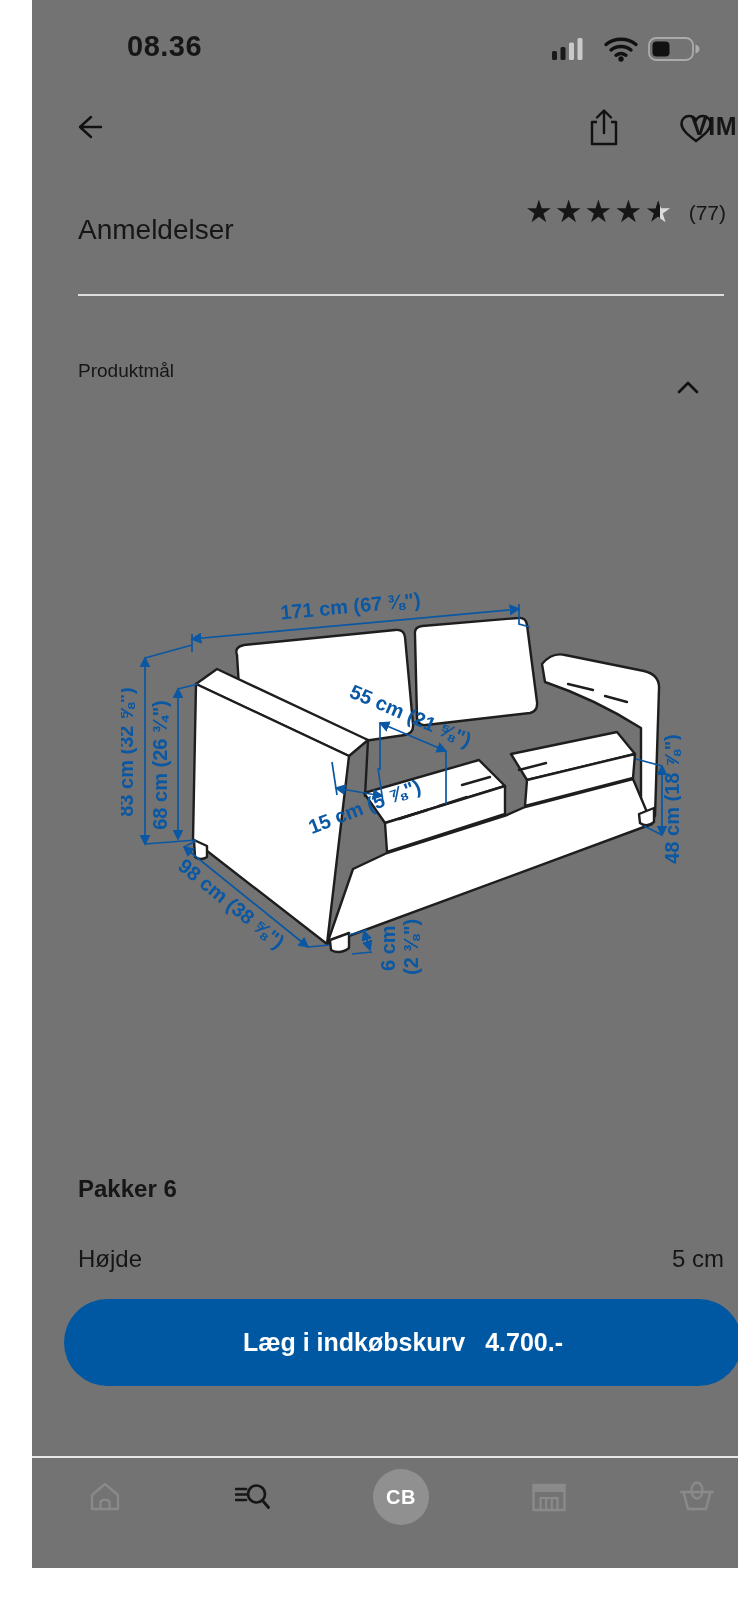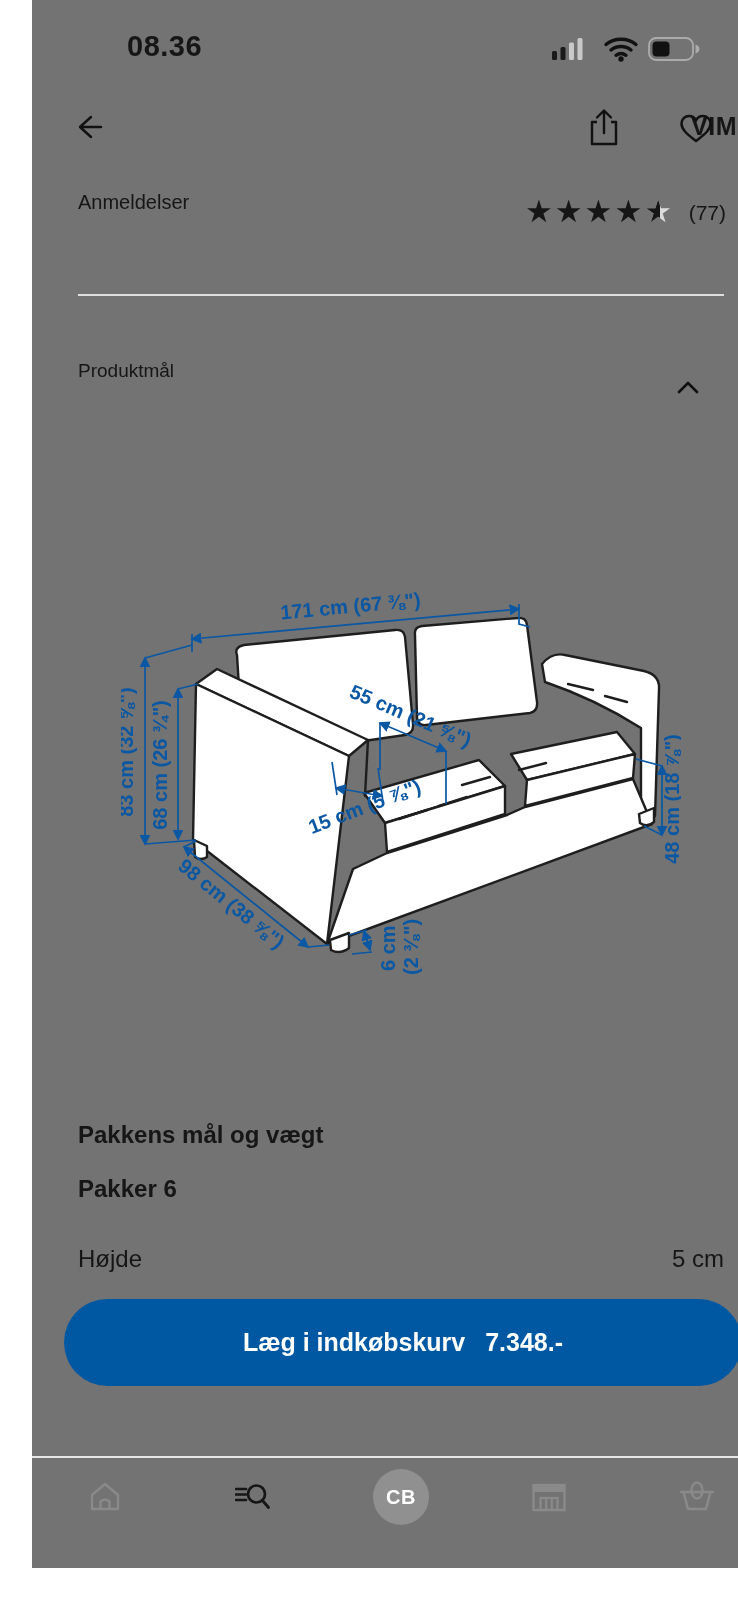--- a/index.html
+++ b/index.html
@@ -4,21 +4,21 @@
 <style>
   html,body{margin:0;padding:0;background:#fff;}
   .phone{position:relative;width:738px;height:1568px;background:#737373;overflow:hidden;
          font-family:"Liberation Sans","DejaVu Sans",sans-serif;color:#161616;margin-left:32px;}
   .abs{position:absolute;}
   
   .time{left:95px;top:30px;font-size:29px;font-weight:bold;letter-spacing:.5px;}
   
   .title{left:4px;right:0;top:112px;text-align:right;font-size:25px;font-weight:bold;letter-spacing:.5px;}
   
-  .rev-label{left:46px;top:191px;font-size:20px;}
+  .rev-label{left:46px;top:214px;font-size:28px;}
   .stars{right:96px;top:196px;font-size:31px;line-height:1;letter-spacing:2px;color:#161616;white-space:nowrap;}
   .star-half{position:relative;display:inline-block;color:#dcdcdc;}
   .star-half .half{position:absolute;left:0;top:0;width:52%;overflow:hidden;color:#161616;}
   .rev-count{right:44px;top:201px;font-size:21px;}
   .divider{left:46px;right:46px;top:294px;height:2px;background:#dedede;}
   
   .sec-title{left:46px;top:360px;font-size:19px;}
   
   .pkg-head{left:46px;top:1121px;font-size:24px;font-weight:bold;}
   .pkg-sub{left:46px;top:1175px;font-size:24px;font-weight:bold;}
@@ -139,28 +139,27 @@
     <text transform="translate(12,196) rotate(-90)" text-anchor="middle">83 cm (32 ⅝")</text>
     <text transform="translate(46,209) rotate(-90)" text-anchor="middle">68 cm (26 ¾")</text>
     <text transform="translate(287,166) rotate(23)" text-anchor="middle">55 cm (21 ⅝")</text>
     <text transform="translate(246,257) rotate(-21)" text-anchor="middle">15 cm (5 ⅞")</text>
     <text transform="translate(106,353) rotate(39)" text-anchor="middle">98 cm (38 ⅝")</text>
     <text transform="translate(558,243) rotate(-90)" text-anchor="middle">48 cm (18 ⅞")</text>
     <text transform="translate(274,415) rotate(-90)">6 cm</text>
     <text transform="translate(297,419) rotate(-90)">(2 ⅜")</text>
   </svg>
 
-  <div class="abs pkg-head">Pakkens mål og vægt</div>
   <div class="abs pkg-sub">Pakker 6</div>
   <div class="abs row-label">Højde</div>
   <div class="abs row-value">5 cm</div>
 
   <button class="abs cta" style="background:#0058A3">
     <span>Læg i indkøbskurv</span>
-    <span>7.348.-</span>
+    <span>4.700.-</span>
   </button>
 
   <div class="abs nav-line"></div>
 
   <div class="abs nav-item" style="left:55px">
     <svg width="34" height="34" viewBox="0 0 34 34">
       <path d="M4,15 L17,4 L30,15 V29 H4 Z" stroke="#8a8a8a" stroke-width="2.3" fill="none" stroke-linejoin="round"></path>
       <path d="M12.5,29 V21.5 Q17,17.8 21.5,21.5 V29" stroke="#8a8a8a" stroke-width="2.3" fill="none" stroke-linejoin="round"></path>
     </svg>
   </div>

